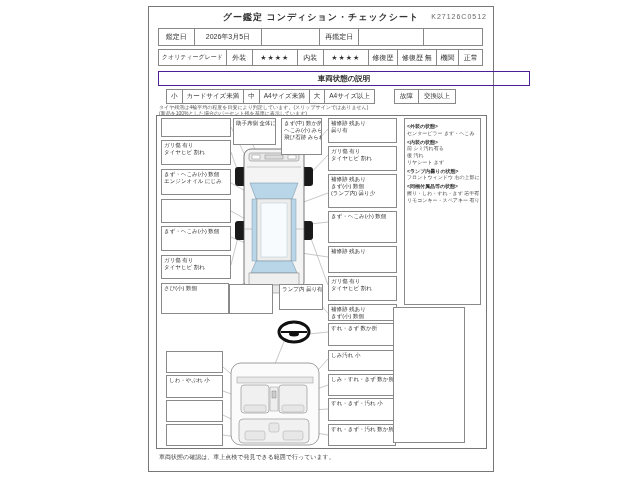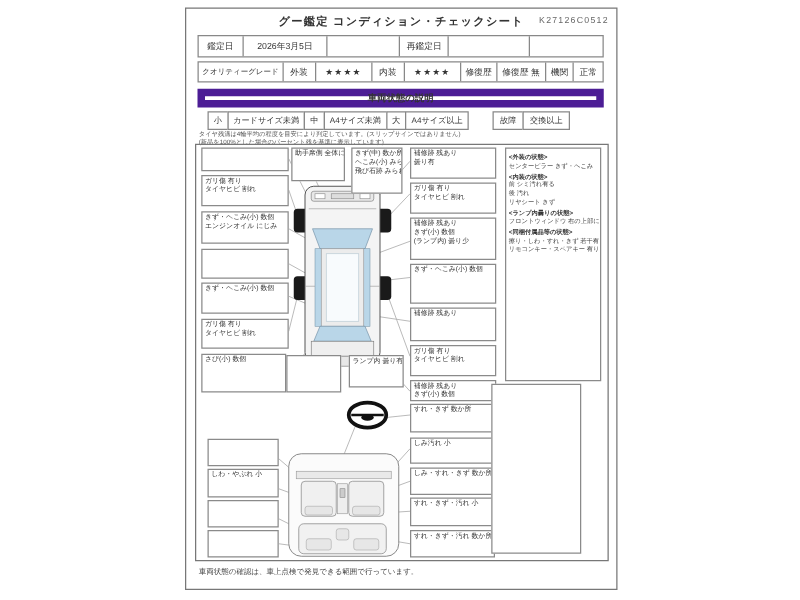--- a/index.html
+++ b/index.html
@@ -10,21 +10,21 @@
   .abs{position:absolute;}
   
   .title{width:100%;text-align:center;top:4px;font-size:9px;letter-spacing:1px;color:#333;font-weight:bold;}
   .code{right:6px;top:6px;font-size:7px;color:#666;letter-spacing:1px;}
   
   .row{display:flex;left:9px;width:325px;border:1px solid #888;box-sizing:border-box;background:#fff;}
   .row .c{border-right:1px solid #888;display:flex;align-items:center;justify-content:center;
           font-size:7px;box-sizing:border-box;overflow:hidden;white-space:nowrap;color:#333;}
   .row .c:last-child{border-right:none;}
   .stars{letter-spacing:1px;font-size:8px;}
-  .secttitle{left:9px;width:325px;top:64px;height:15px;border:6px solid #4c1d95;box-sizing:border-box;
+  .secttitle{left:9px;width:372px;top:64px;height:15px;border:1px solid #4c1d95;box-sizing:border-box;
              display:flex;align-items:center;justify-content:center;font-size:7.5px;font-weight:bold;color:#333;}
   .legend{display:flex;left:17px;top:82px;font-size:6.5px;}
   .legend .lc{border:1px solid #888;padding:2px 4px;margin-right:-1px;white-space:nowrap;background:#fff;color:#333;}
   .legend2{display:flex;left:245px;top:82px;font-size:6.5px;}
   .legend2 .lc{border:1px solid #888;padding:2px 5px;margin-right:-1px;white-space:nowrap;background:#fff;color:#333;}
   .micronote{left:10px;font-size:5px;color:#555;white-space:nowrap;transform-origin:0 0;}
   
   #frame{left:7px;top:108px;width:331px;height:334px;border:1px solid #777;box-sizing:border-box;}
   .cbox{position:absolute;border:1px solid #8a8a8a;background:#fff;box-sizing:border-box;
         font-size:5.5px;line-height:1.3;padding:1px 2px;color:#333;overflow:hidden;}

